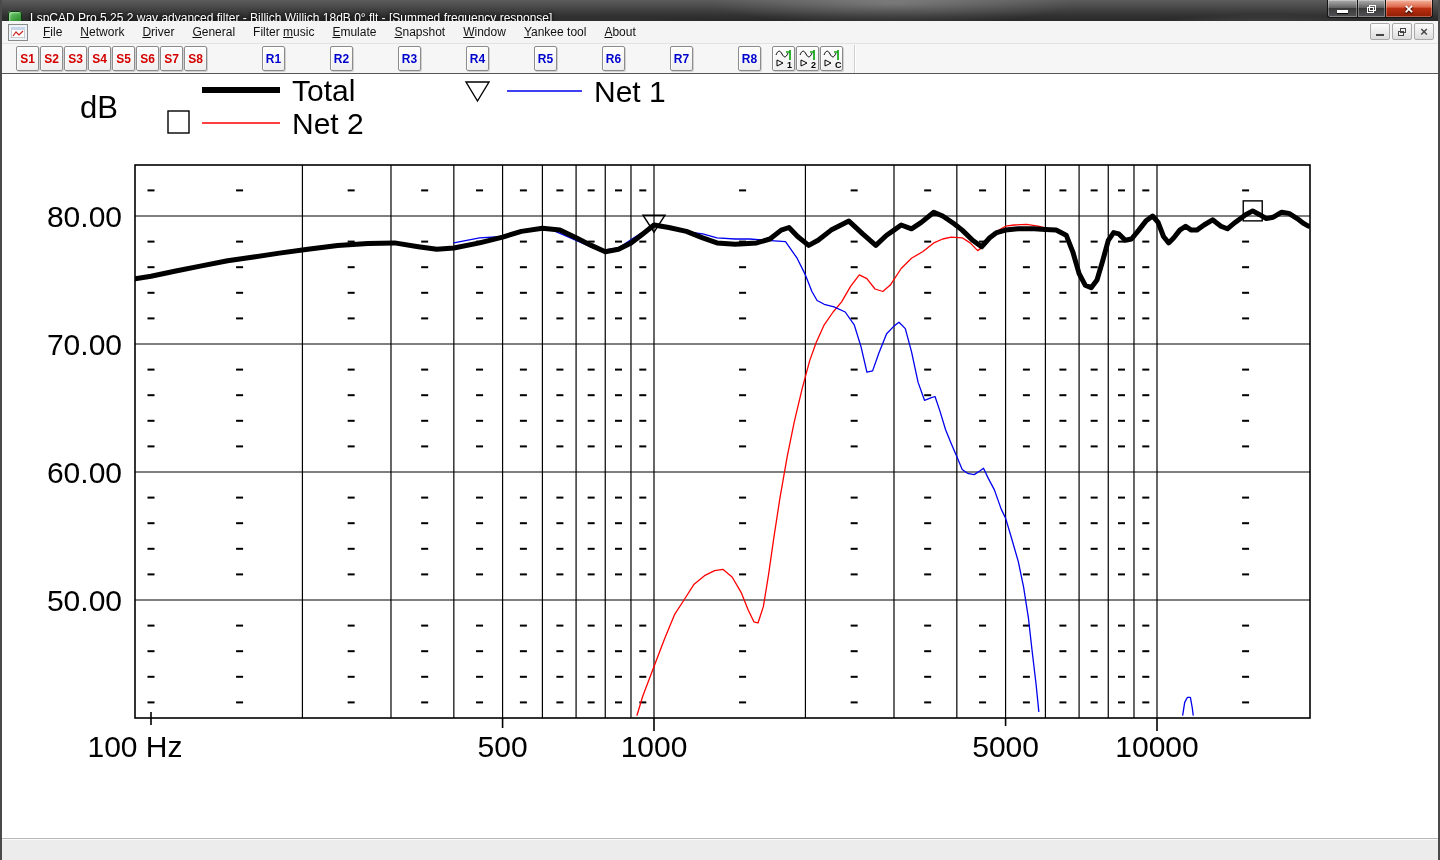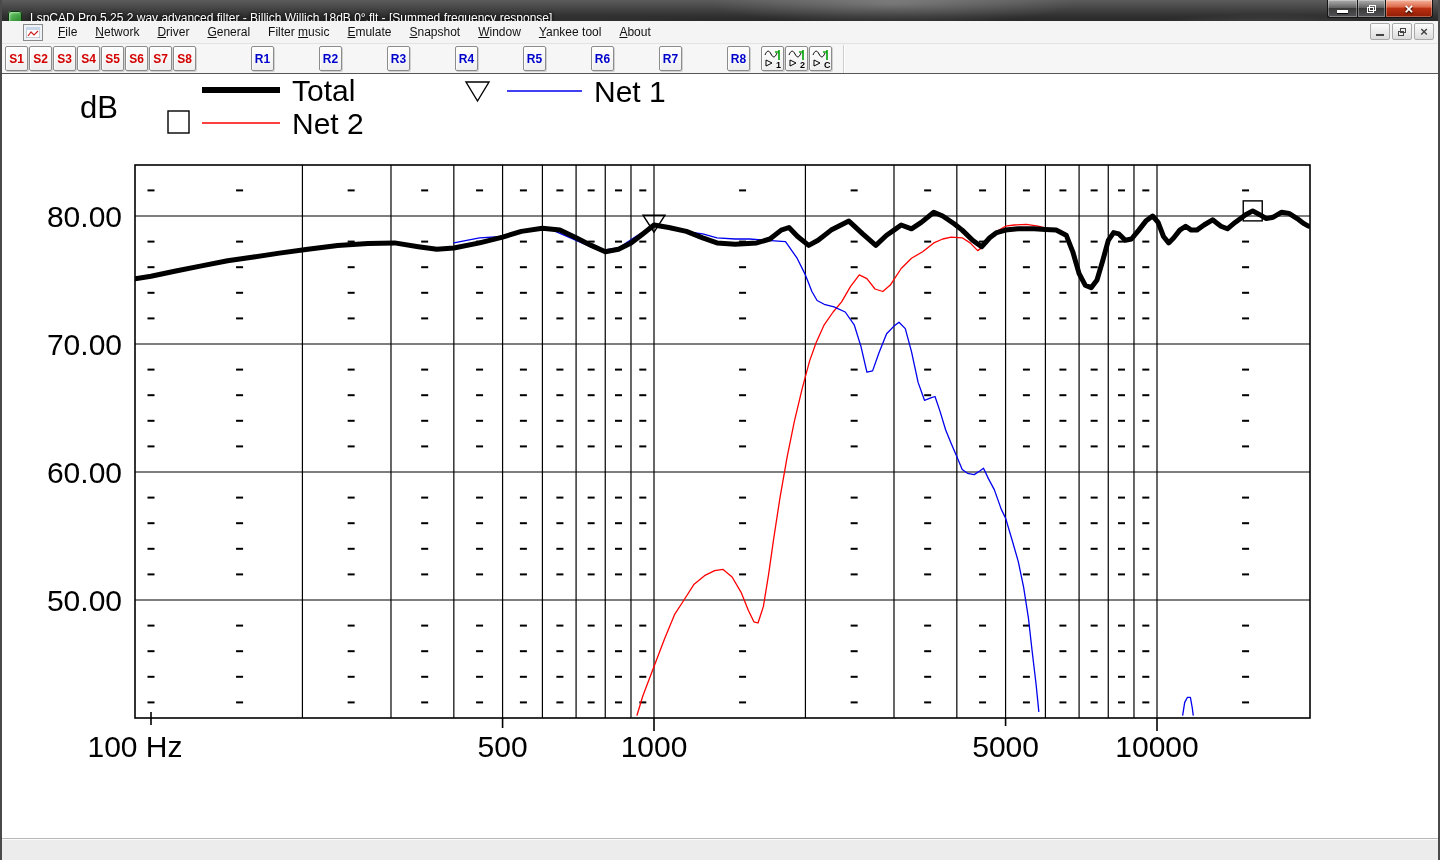--- a/index.html
+++ b/index.html
@@ -30,37 +30,37 @@
   .cap-btn.close{width:47px;border-bottom-right-radius:3px;border-left:none;
     background:linear-gradient(180deg,#f5b49e 0%,#dd6a4b 40%,#bb3012 50%,#911d04 100%);}
   .glyph-min{width:11px;height:3px;background:#fff;box-shadow:0 1px 1px #000;margin-top:6px;}
   .glyph-restore{position:relative;width:9px;height:8px;}
   .glyph-restore .b1{position:absolute;right:0;top:0;width:7px;height:6px;border:1px solid #fff;box-sizing:border-box;}
   .glyph-restore .b2{position:absolute;left:0;bottom:0;width:7px;height:6px;border:1px solid #fff;background:rgba(60,60,60,.6);box-sizing:border-box;}
   .glyph-close{color:#fff;font-size:15px;font-weight:bold;line-height:15px;text-shadow:0 1px 2px #000;}
 
   
   .menubar{position:absolute;left:0;top:21px;width:100%;height:23px;background:#f4f4f4;
-    border-bottom:1px solid #e2e2e2;display:flex;align-items:center;box-sizing:border-box;padding-left:15px;}
+    border-bottom:1px solid #e2e2e2;display:flex;align-items:center;box-sizing:border-box;}
   .child-icon{width:18px;height:15px;margin:0 6px 0 6px;border:1px solid #8a8a8a;background:#eef3f8;
     display:flex;align-items:center;justify-content:center;}
   .menu-item{font-size:12px;color:#111;padding:3px 9px;cursor:default;}
   .menu-item u{text-decoration:underline;}
   .mdi-group{position:absolute;right:4px;top:2px;display:flex;gap:2px;}
   .mdi-btn{width:20px;height:17px;border:1px solid #a9a9a9;border-radius:2px;
     background:linear-gradient(#fdfdfd,#dcdcdc);display:flex;align-items:center;justify-content:center;box-sizing:border-box;}
   .g-min{width:8px;height:2px;background:#444;margin-top:7px;}
   .g-restore{position:relative;width:8px;height:8px;}
   .g-restore .b1{position:absolute;right:0;top:0;width:6px;height:5px;border:1px solid #444;box-sizing:border-box;}
   .g-restore .b2{position:absolute;left:0;bottom:0;width:6px;height:5px;border:1px solid #444;background:#eee;box-sizing:border-box;}
   .g-close{color:#444;font-size:13px;font-weight:bold;line-height:13px;}
 
   
   .toolbar{position:absolute;left:0;top:44px;width:100%;height:30px;background:#f6f6f6;
-    border-bottom:1px solid #565656;display:flex;align-items:center;padding-left:3px;box-sizing:border-box;}
+    border-bottom:1px solid #565656;display:flex;align-items:center;padding-left:14px;box-sizing:border-box;}
   .tb-btn{width:23px;height:25px;margin-right:1px;background:linear-gradient(#ffffff,#efefef);
     border:1px solid #8c8c8c;border-radius:2px;box-sizing:border-box;
     box-shadow:inset 1px 1px 0 #fff, 1px 1px 0 rgba(0,0,0,.15);
     font-size:12px;font-weight:bold;display:flex;align-items:center;justify-content:center;padding:0;cursor:default;}
   .tb-btn.s{color:#d40000;}
   .tb-btn.r{color:#0000cd;margin-left:44px;}
   .tb-gap{width:10px;}
   .tb-sep{width:0;height:28px;border-left:1px solid #cfcfcf;border-right:1px solid #ffffff;margin-left:10px;}
 
   

